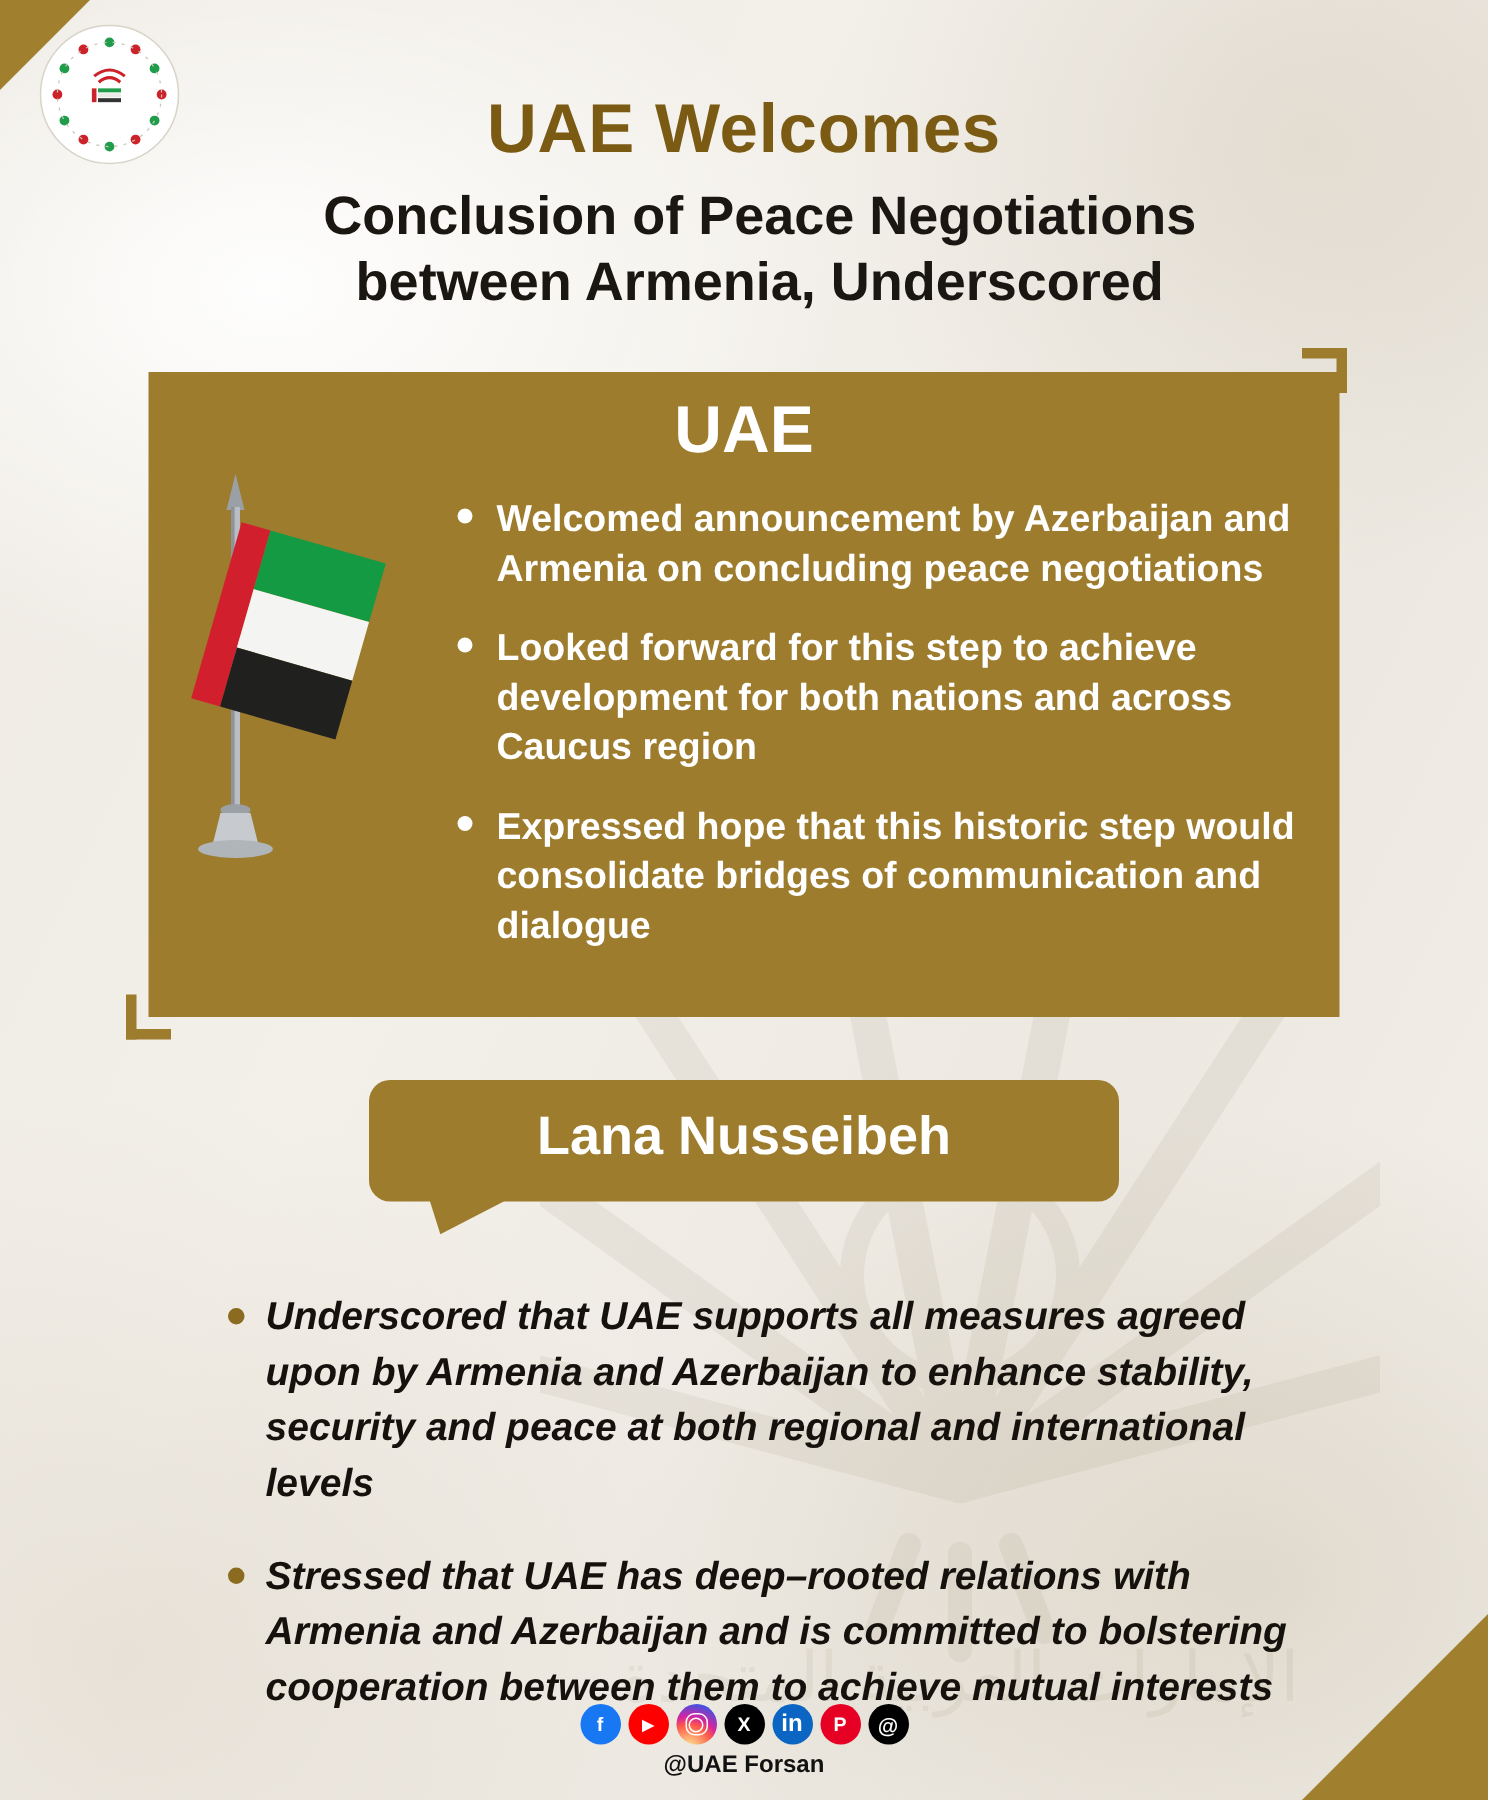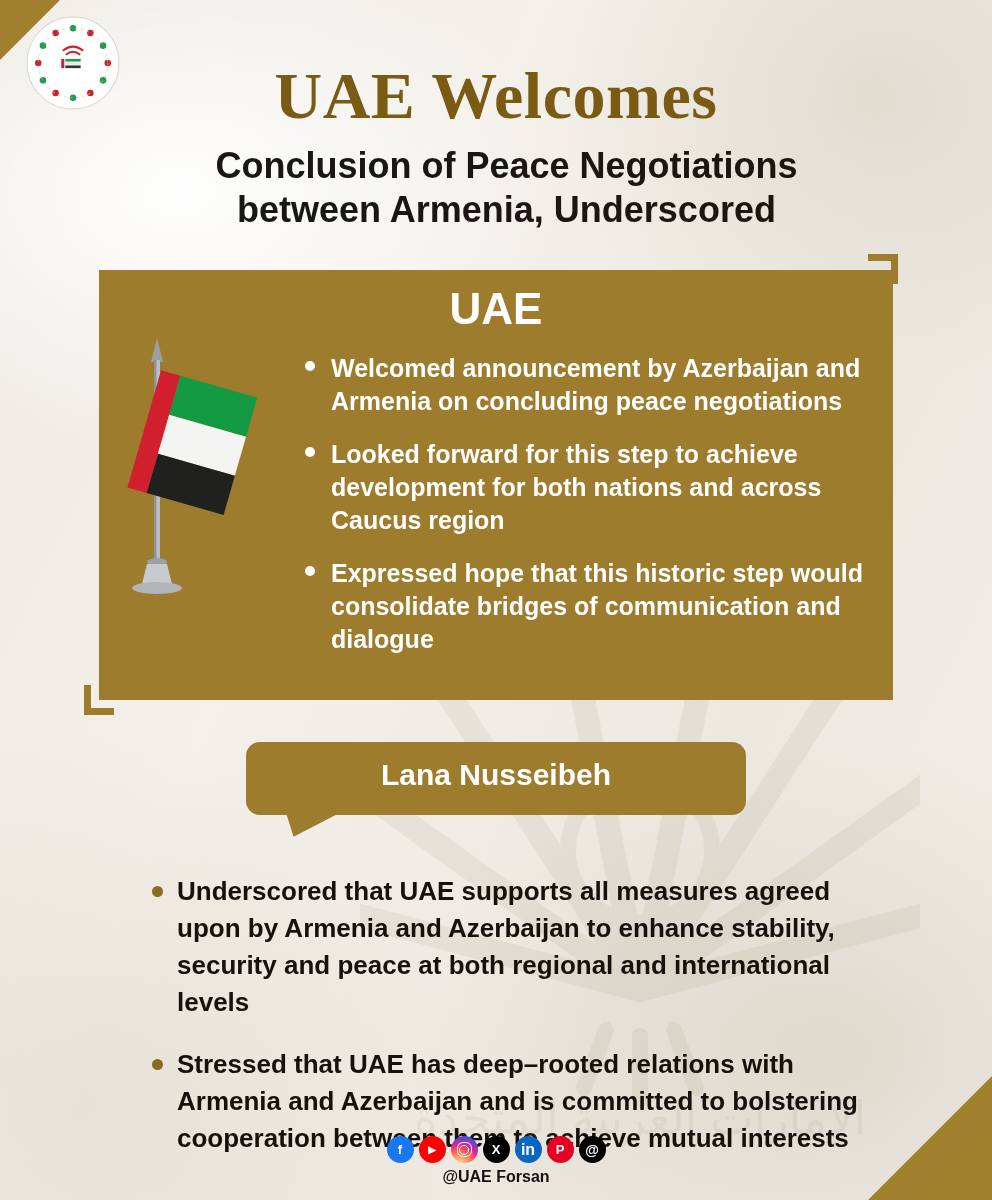--- a/index.html
+++ b/index.html
@@ -24,47 +24,47 @@
   .corner-br{ position:absolute; bottom:0; right:0; width:0; height:0; z-index:2;
     border-bottom:124px solid #a07f2f; border-left:124px solid transparent; }
 
   
   .watermark{ position:absolute; left:360px; top:530px; width:560px; height:620px; z-index:0; opacity:.07; }
 
   
   .logo{ position:absolute; top:16px; left:26px; width:94px; height:94px; z-index:3; }
 
   header{ position:relative; z-index:1; padding-top:58px; text-align:center; }
-  .title{ font-size:66px; font-weight:bold; color:#7b5b14; letter-spacing:.5px;font-family:Liberation Serif, serif; }
+  .title{ font-size:46px; font-weight:bold; color:#7b5b14; letter-spacing:.5px; }
   .subtitle{ margin-top:10px; font-size:36px; line-height:1.22; font-weight:600; color:#1a1611;padding-left:21px; }
 
   
   .card-wrap{ position:relative; z-index:1; width:794px; margin:38px auto 0;border-radius:10px; }
   .bracket{ position:absolute; width:30px; height:30px; }
   .bracket-tr{ top:-16px; right:-5px; border-top:7px solid #9d7c2e; border-right:7px solid #9d7c2e; }
   .bracket-bl{ bottom:-15px; left:-15px; border-bottom:7px solid #9d7c2e; border-left:7px solid #9d7c2e; }
   .gold-card{ position:relative; min-height:335px; background:#9d7c2e; color:#fff; padding:14px 24px 24px; }
   .card-title{ text-align:center; font-size:44px; font-weight:bold; margin-bottom:18px; }
   .flag{ position:absolute; left:12px; top:66px; width:160px; height:260px; }
   .card-bullets{ list-style:none; margin-left:182px; width:580px; }
   .card-bullets li{ position:relative; padding-left:26px; margin-bottom:20px;
     font-size:25px; line-height:1.32; font-weight:600; }
   .card-bullets li::before{ content:""; position:absolute; left:0; top:9px;
     width:10px; height:10px; border-radius:50%; background:#fff; }
 
   
   .bubble{ position:relative; z-index:1; width:500px; margin:42px auto 0;
     background:#9d7c2e; color:#fff; border-radius:14px; text-align:center; padding:16px 12px 18px; }
-  .speaker-name{ font-size:30px; font-weight:bold; margin-bottom:5px; }
+  .speaker-name{ font-size:36px; font-weight:bold; margin-bottom:5px; }
   .speaker-role{ font-size:24px; font-weight:500; }
   .tail{ position:absolute; left:40px; bottom:-22px; width:54px; height:24px;
     background:#9d7c2e; clip-path:polygon(0 0, 100% 0, 14% 100%); }
 
   
-  .statements{ position:relative; z-index:1; margin:58px 0 0 152px; width:732px; }
+  .statements{ position:relative; z-index:1; margin:58px 0 0 152px; width:732px;font-style:italic; }
   .stmt{ position:relative; padding-left:25px; margin-bottom:26px;
     font-size:26px; line-height:1.42; font-weight:600; color:#15110c; }
   .stmt::before{ content:""; position:absolute; left:0; top:13px;
     width:11px; height:11px; border-radius:50%; background:#8a6b1f; }
 
   
   footer{ position:absolute; left:0; right:0; bottom:14px; z-index:1; text-align:center; }
   .icons{ display:flex; justify-content:center; gap:5px; }
   .ic{ width:27px; height:27px; border-radius:50%; color:#fff; font-weight:bold; font-size:13px;
     display:flex; align-items:center; justify-content:center; position:relative; }

